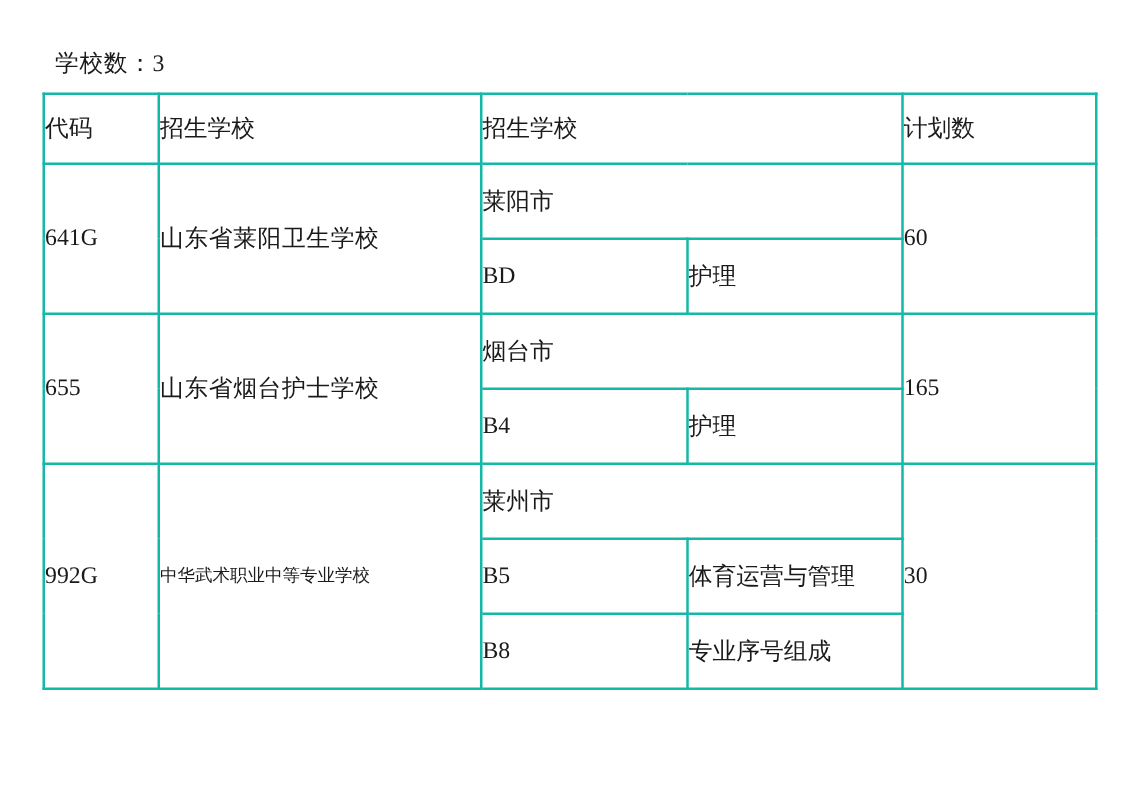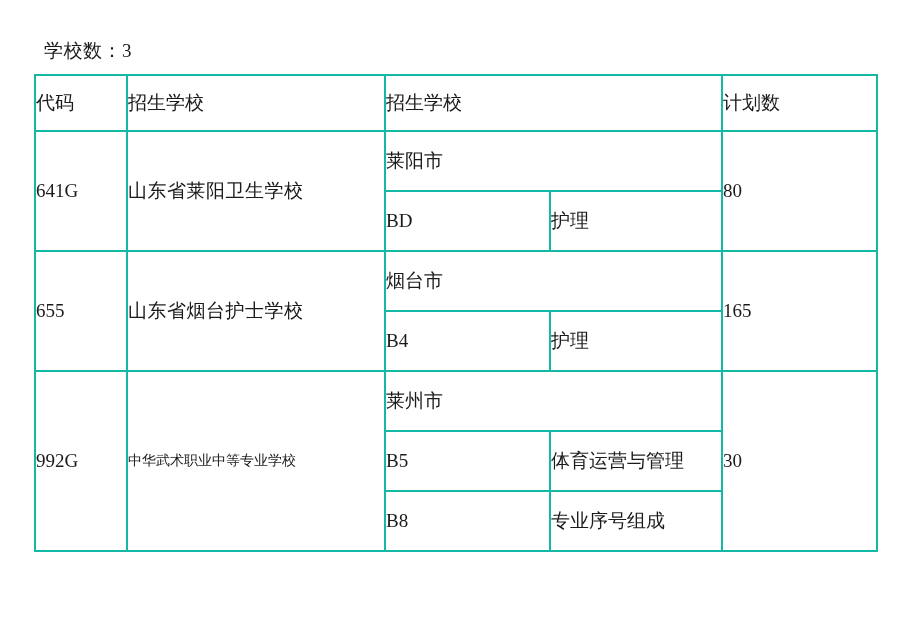--- a/index.html
+++ b/index.html
@@ -109,21 +109,21 @@
         <td colspan="2">招生学校</td>
         <td>计划数</td>
       </tr>
     </thead>
     <tbody>
 
       <tr>
         <td class="code-cell" rowspan="2">641G</td>
         <td class="school-cell" rowspan="2">山东省莱阳卫生学校</td>
         <td class="city-cell" colspan="2">莱阳市</td>
-        <td class="plan-cell" rowspan="2">80</td>
+        <td class="plan-cell" rowspan="2">60</td>
       </tr>
       <tr>
         <td class="sub-cell">BD</td>
         <td class="sub-cell">护理</td>
       </tr>
 
       <tr>
         <td class="code-cell" rowspan="2">655</td>
         <td class="school-cell" rowspan="2">山东省烟台护士学校</td>
         <td class="city-cell" colspan="2">烟台市</td>

